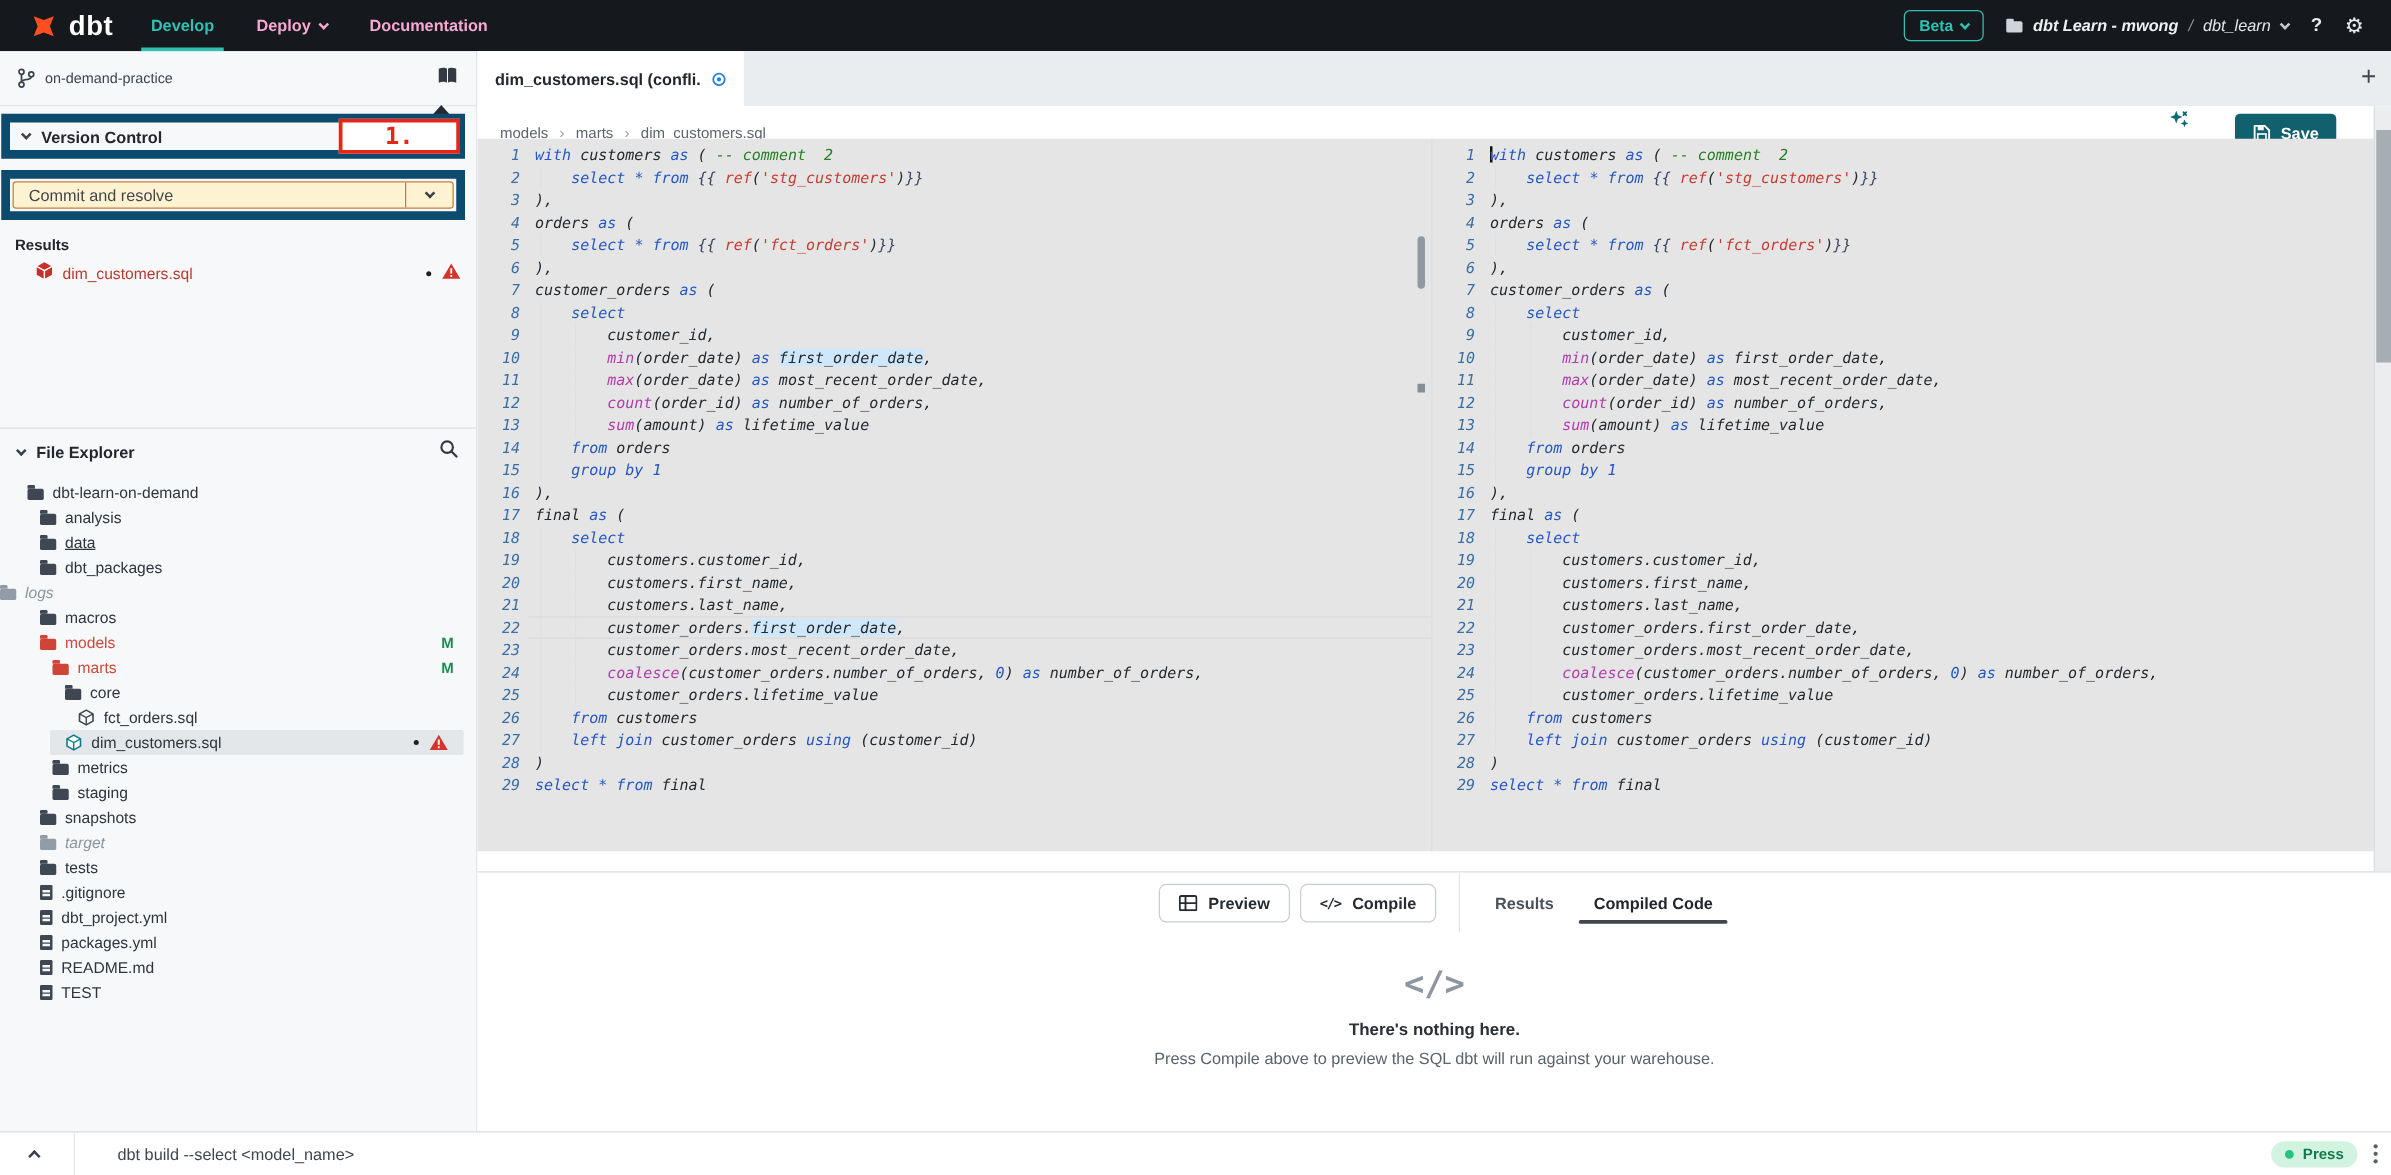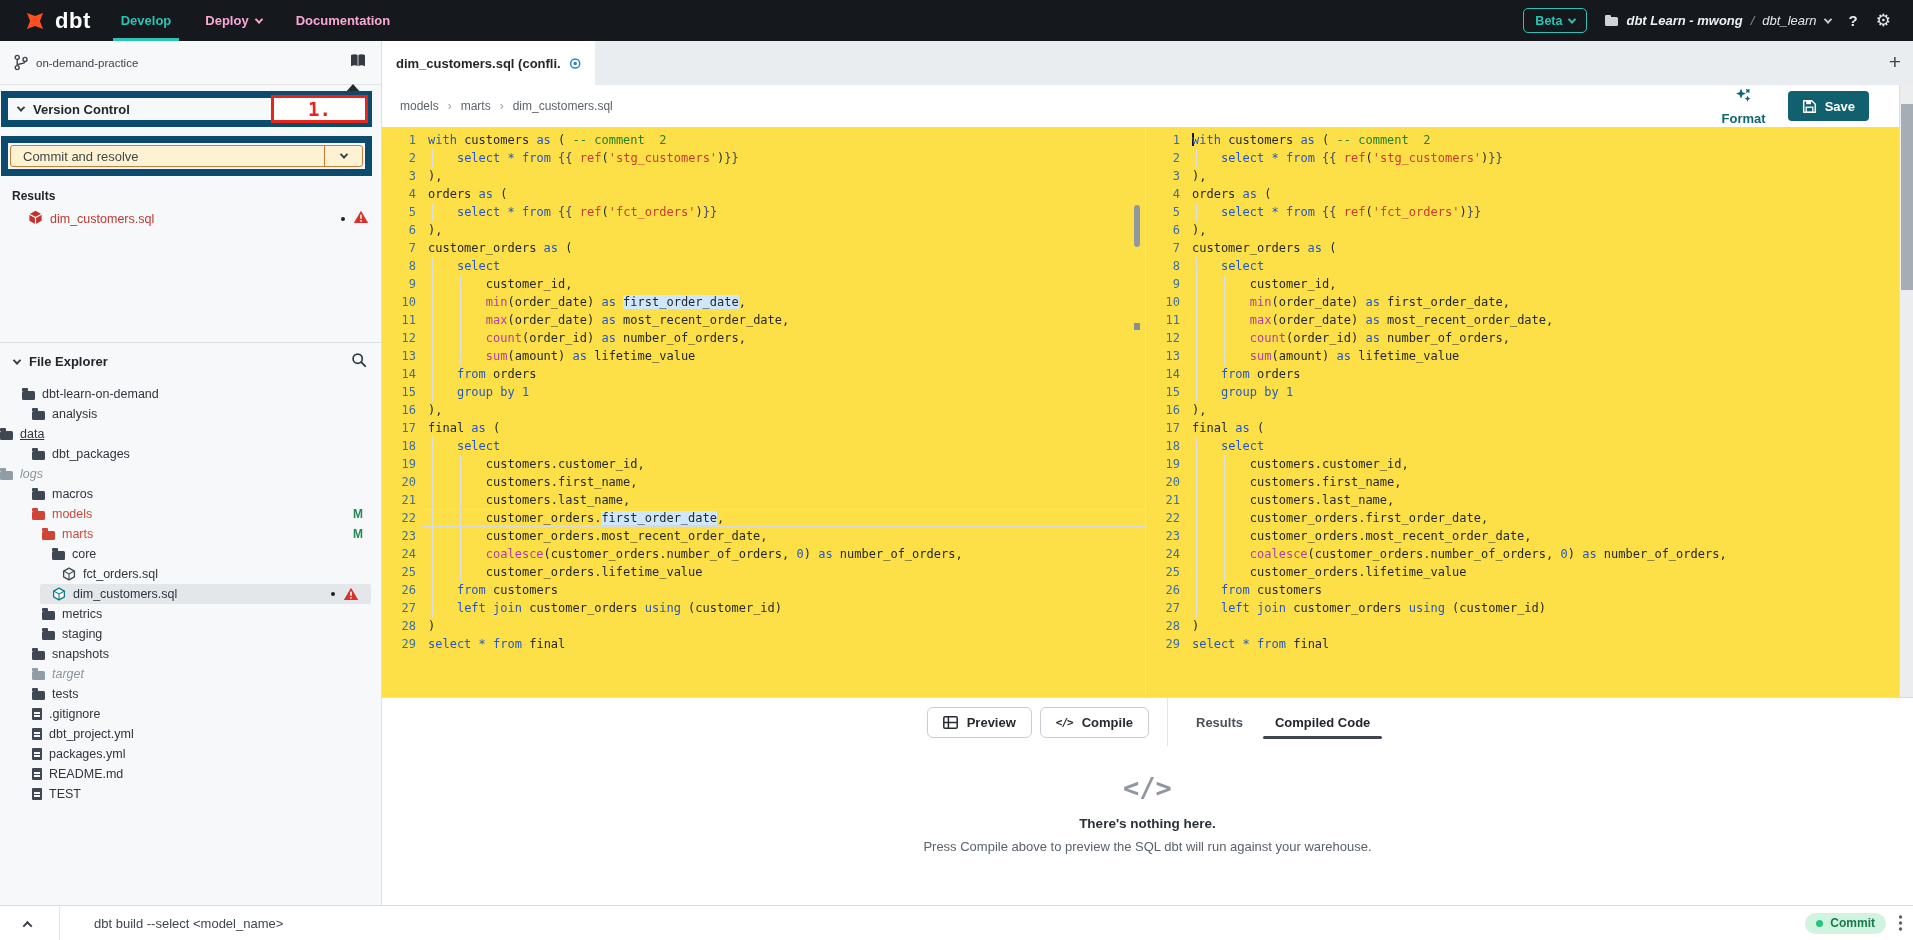--- a/index.html
+++ b/index.html
@@ -108,22 +108,22 @@
   .breadcrumb { display:flex; align-items:center; gap:9px; font-size:12px; color:#5d646d; }
   .breadcrumb .bc-sep { color:#9aa1aa; font-size:12px; }
   .tb-right { margin-left:auto; display:flex; align-items:center; gap:22px; }
   .format-btn { display:flex; align-items:center; gap:7px; color:#0e6771; font-size:13px;
                 font-weight:700; cursor:pointer;flex-direction:column; }
   .save-btn { display:flex; align-items:center; gap:8px; height:30px; padding:0 14px;
               background:#11606d; border-radius:4px; color:#fff; font-size:13px; font-weight:700;
               cursor:pointer; }
 
   
-  .editors { position:absolute; top:86px; left:0; right:0; height:570px; display:flex;
-             background:#fde047; }
+  .editors { position:absolute; top:70px; left:0; right:0; height:570px; display:flex;
+             background:#e5e5e5;font-style:italic; }
   .pane { position:relative; overflow:hidden; padding-top:4px; }
   .pane.left { width:764px; border-right:1px solid #dcdfe2; }
   .pane.right { flex:1; }
   .cl { position:relative; height:18px; line-height:18px; white-space:pre;
         font-family:"DejaVu Sans Mono", monospace; font-size:12px; color:#24292e; }
   .cl .ln { display:inline-block; width:34px; text-align:right; margin-right:12px;
             color:#3a6ea5; }
   .cl.cur::after { content:""; position:absolute; left:40px; right:0; top:0; bottom:0;
                    box-shadow:inset 0 1px 0 #d8dbdf, inset 0 -1px 0 #d8dbdf; pointer-events:none; }
   .g { position:absolute; top:0; bottom:0; width:1px; background:#dde1e5; }
@@ -287,21 +287,21 @@
         </div>
         <div class="tree" id="file-tree">
             <div class="tree-row" style="padding-left: 22px;">
               <span class="ic-folder"></span>
               <span class="lbl">dbt-learn-on-demand</span>
             </div>
             <div class="tree-row" style="padding-left: 32px;">
               <span class="ic-folder"></span>
               <span class="lbl">analysis</span>
             </div>
-            <div class="tree-row" style=" text-decoration: underline;">
+            <div class="tree-row" style="padding-left: 32px; text-decoration: underline;">
               <span class="ic-folder"></span>
               <span class="lbl">data</span>
             </div>
             <div class="tree-row" style="padding-left: 32px;">
               <span class="ic-folder"></span>
               <span class="lbl">dbt_packages</span>
             </div>
             <div class="tree-row muted" style="">
               <span class="ic-folder mutedc"></span>
               <span class="lbl">logs</span>
@@ -536,21 +536,21 @@
     </div>
   </div>
 
   <div class="statusbar">
     <span class="sb-collapse"><span class="chev chev-up"></span></span>
     <span class="sb-vline"></span>
     <span class="sb-cmd">dbt build --select &lt;model_name&gt;</span>
     <span class="sb-right">
       <span class="ready-pill">
         <span class="ready-dot"></span>
-        <span class="ready-text">Commit</span>
+        <span class="ready-text">Press</span>
       </span>
       <span class="kebab">
         <svg width="5" height="18" viewBox="0 0 5 18">
           <circle cx="2.5" cy="3" r="1.7" fill="#596069"></circle>
           <circle cx="2.5" cy="9" r="1.7" fill="#596069"></circle>
           <circle cx="2.5" cy="15" r="1.7" fill="#596069"></circle>
         </svg>
       </span>
     </span>
   </div>

